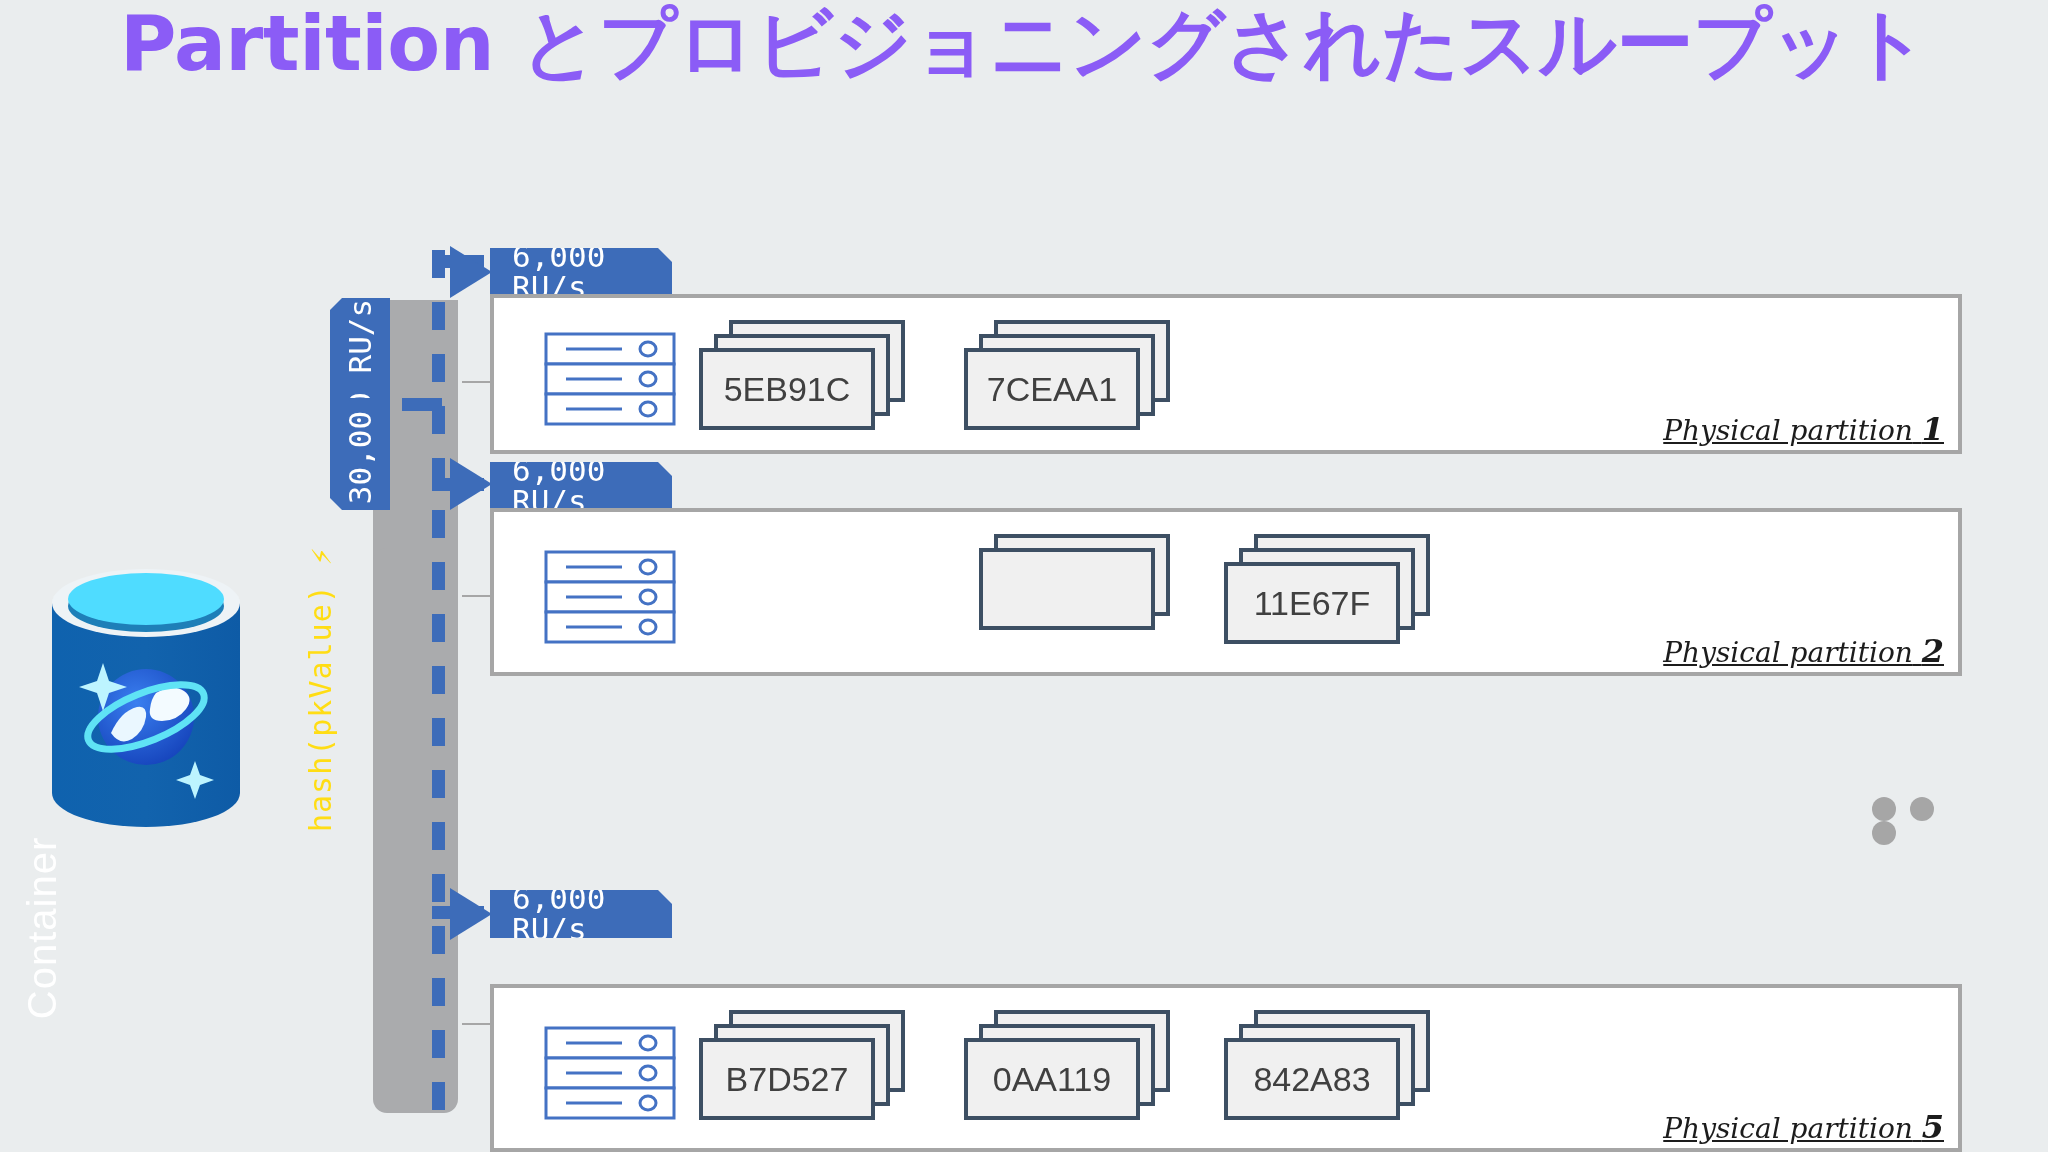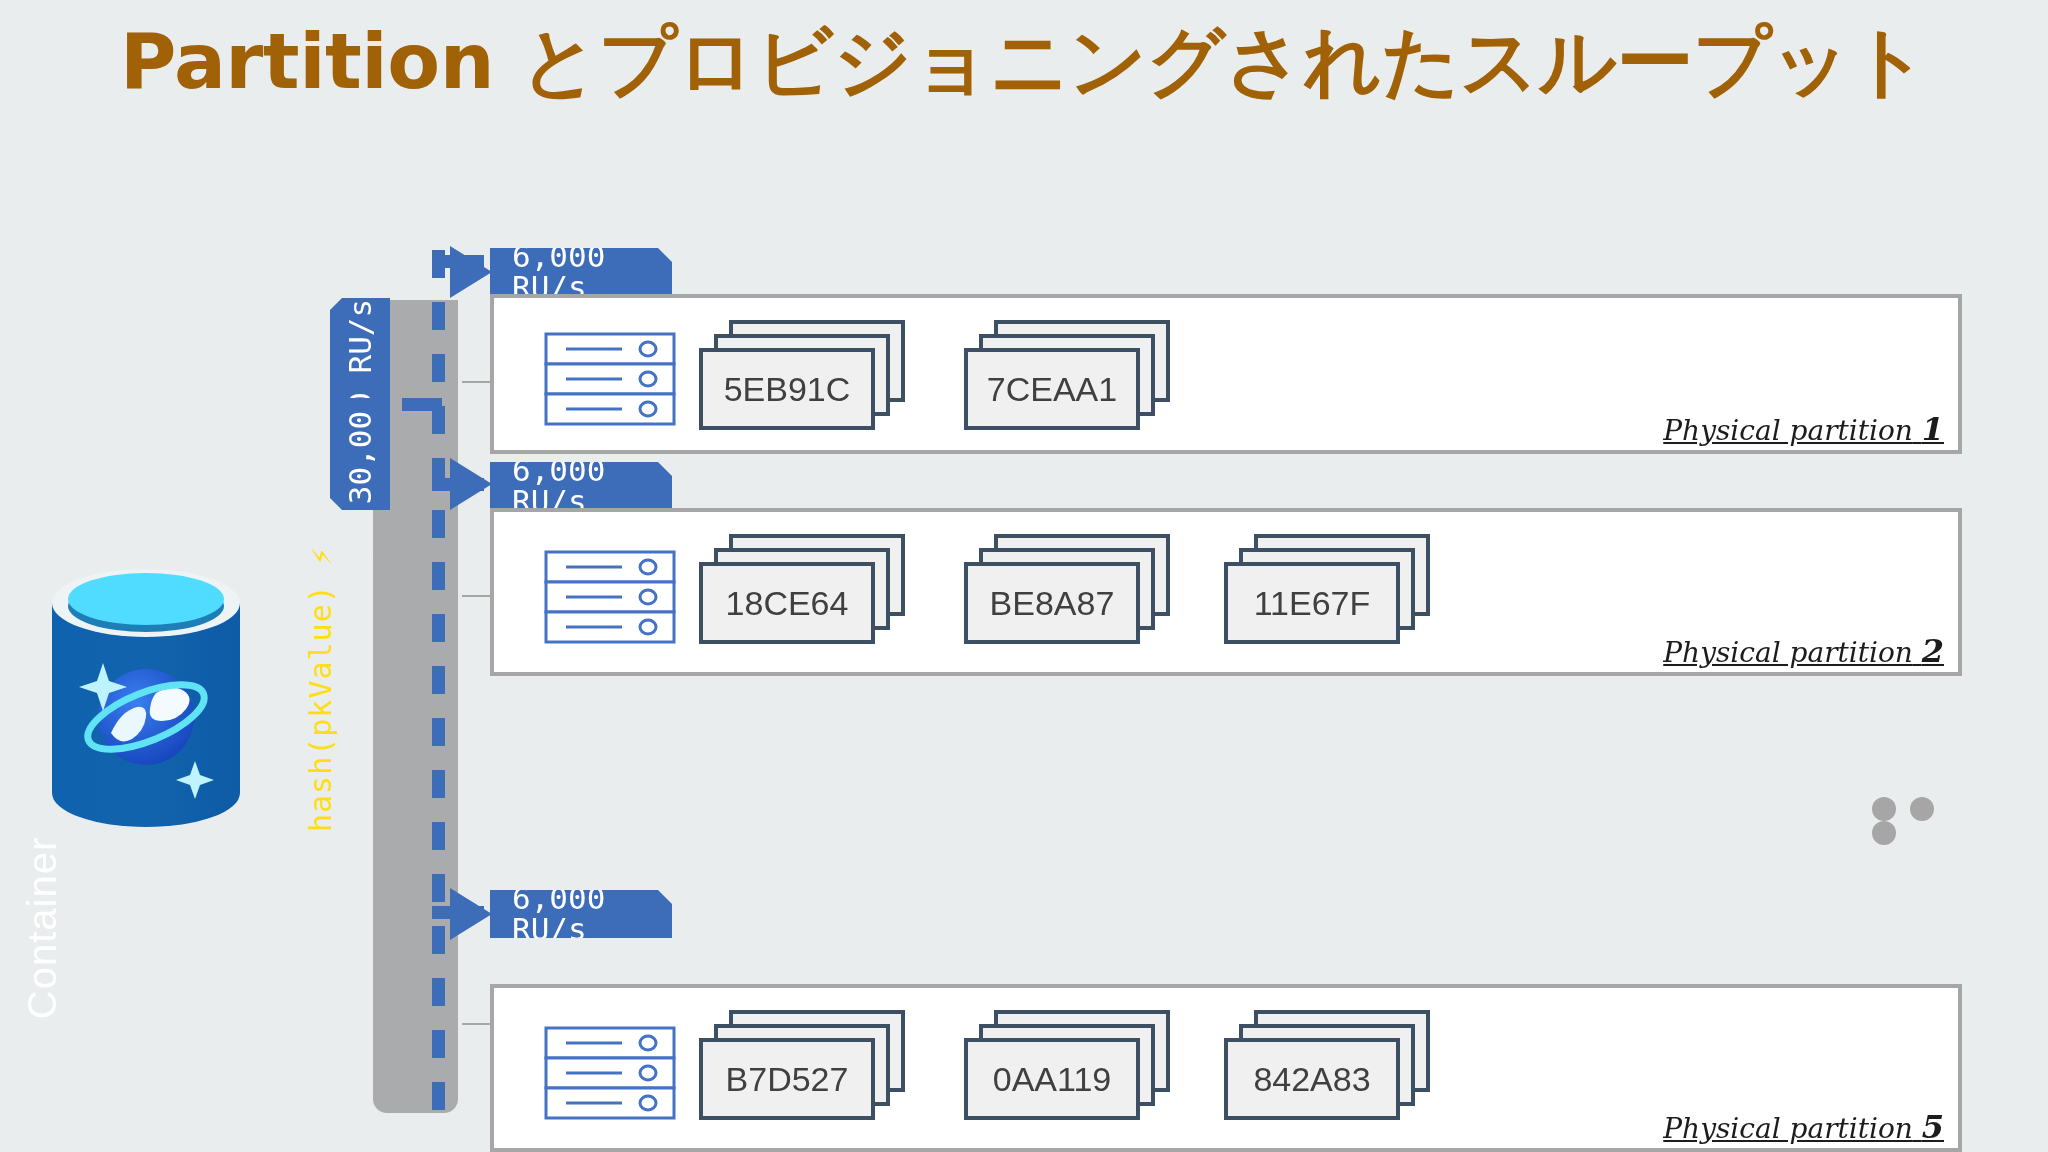--- a/index.html
+++ b/index.html
@@ -6,24 +6,24 @@
   body{
     width:2048px;height:1152px;
     background:#eaedee;
     font-family:"Liberation Sans","DejaVu Sans",sans-serif;
     overflow:hidden;
     position:relative;
   }
 
   
   #slide-title{
-    position:absolute; left:0; top:22px; width:2048px;
+    position:absolute; left:0; top:4px; width:2048px;
     text-align:center;
     font-size:77px; line-height:1.04;
-    font-weight:700; color:#a16207;
+    font-weight:700; color:#8b5cf6;
     font-family:"DejaVu Sans","Liberation Sans",sans-serif;
     letter-spacing:-0.5px;
     white-space:pre-wrap;
   }
 
   
   #cosmos-icon{ position:absolute; left:48px; top:565px; width:196px; height:265px; }
 
   
   .gray-bar{
@@ -276,29 +276,23 @@
       <rect x="2" y="32" width="128" height="30" fill="#fff" stroke="#4472c4" stroke-width="3"></rect>
       <rect x="2" y="62" width="128" height="30" fill="#fff" stroke="#4472c4" stroke-width="3"></rect>
       <line x1="22" y1="17" x2="78" y2="17" stroke="#4472c4" stroke-width="3"></line>
       <line x1="22" y1="47" x2="78" y2="47" stroke="#4472c4" stroke-width="3"></line>
       <line x1="22" y1="77" x2="78" y2="77" stroke="#4472c4" stroke-width="3"></line>
       <ellipse cx="104" cy="17" rx="8" ry="7" fill="none" stroke="#4472c4" stroke-width="3"></ellipse>
       <ellipse cx="104" cy="47" rx="8" ry="7" fill="none" stroke="#4472c4" stroke-width="3"></ellipse>
       <ellipse cx="104" cy="77" rx="8" ry="7" fill="none" stroke="#4472c4" stroke-width="3"></ellipse>
     </svg>
   </div>
-  <div class="doc-stack s1 row-y">
-    <div class="doc-card c3"></div>
-    <div class="doc-card c2"></div>
-    <div class="doc-card c1">18CE64</div>
-  </div>
   <div class="doc-stack s2 row-y">
     <div class="doc-card c3"></div>
     <div class="doc-card c2"></div>
-    <div class="doc-card c1">BE8A87</div>
   </div>
   <div class="doc-stack s3 row-y">
     <div class="doc-card c3"></div>
     <div class="doc-card c2"></div>
     <div class="doc-card c1">11E67F</div>
   </div>
   <div class="part-caption">
     <span>Physical partition</span>
     <b>2</b>
   </div>

